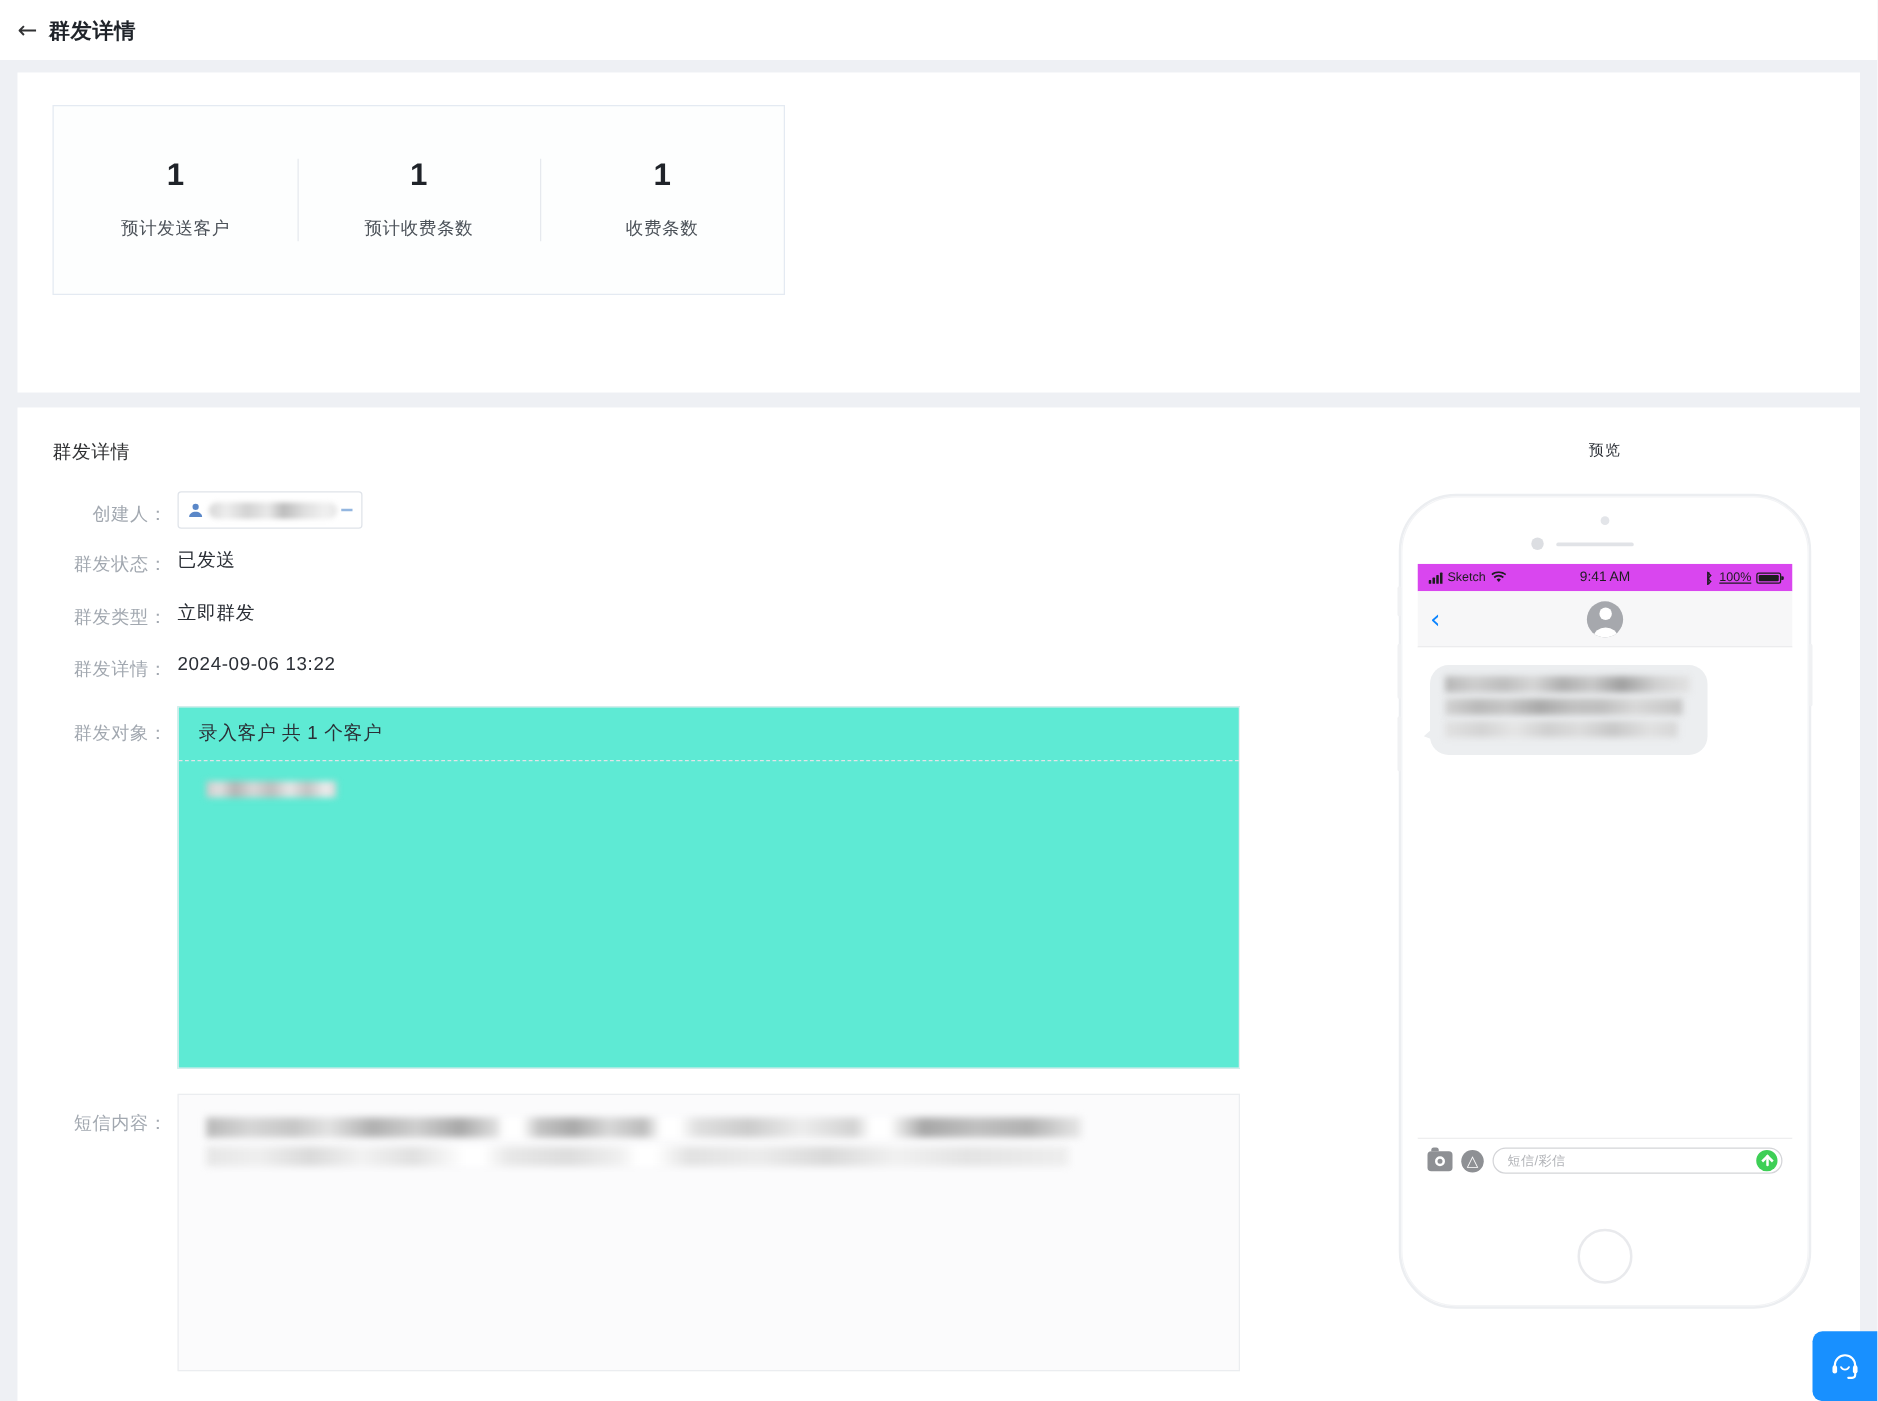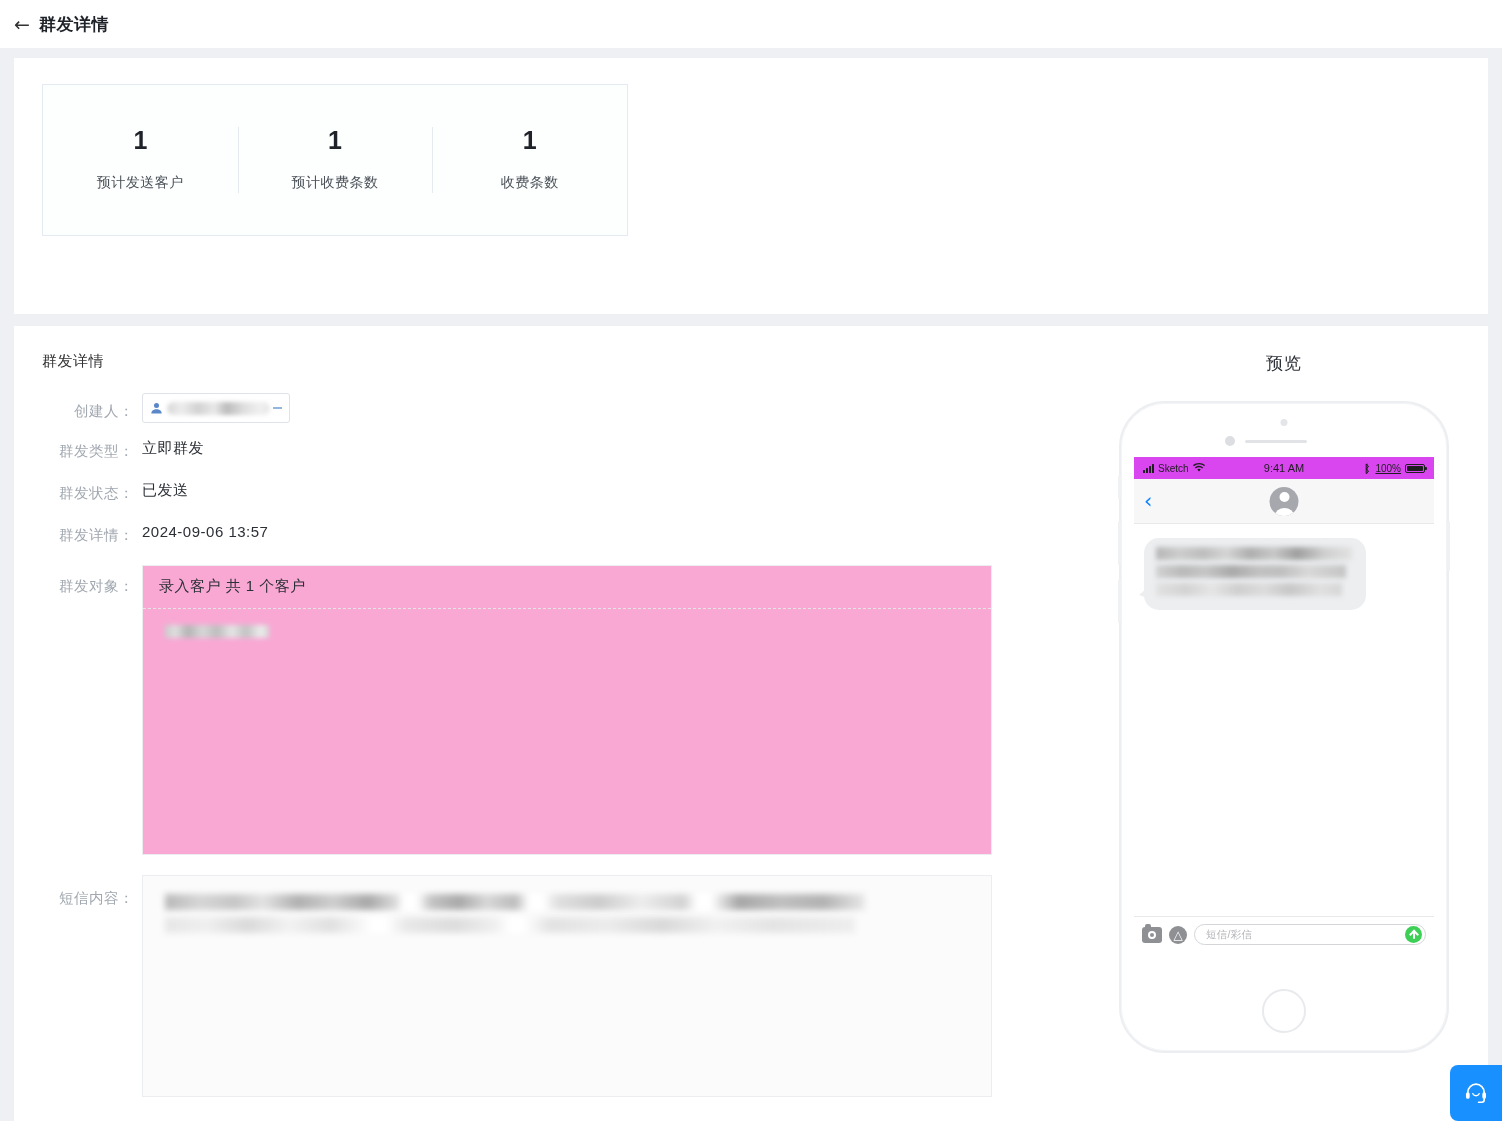--- a/index.html
+++ b/index.html
@@ -161,21 +161,21 @@
     margin-left: 3px;
   }
 
   
   .row.target .row-label { padding-top: 12px; }
   .target-box {
     margin-left: 8px;
     width: 850px;
     height: 290px;
     border: 1px solid #ebedf0;
-    background: #f9a8d4;
+    background: #5eead4;
     box-sizing: border-box;
   }
   .target-head {
     padding: 11px 0 12px 16px;
     font-size: 15px;
     color: #2b2f36;
     border-bottom: 1px dashed #e2e4e8;
     letter-spacing: .5px;
   }
   .target-body {
@@ -230,21 +230,21 @@
 
   
   .preview-wrap {
     position: absolute;
     left: 1090px;
     top: 26px;
     width: 360px;
   }
   .preview-title {
     text-align: center;
-    font-size: 17px;
+    font-size: 12px;
     color: #2b2f36;
     letter-spacing: 1px;
     margin-bottom: 26px;
   }
   .phone {
     position: relative;
     width: 330px;
     height: 652px;
     margin: 0 auto;
     background: #ffffff;
@@ -534,32 +534,32 @@
         <svg class="person-icon" viewBox="0 0 16 16">
           <circle cx="8" cy="4.4" r="3.1" fill="#5a87c8"></circle>
           <path d="M1.6 14.2c0-3.3 2.9-5.2 6.4-5.2s6.4 1.9 6.4 5.2z" fill="#5a87c8"></path>
         </svg>
         <span class="blur-name"></span>
         <span class="tag-close"></span>
       </div>
     </div>
 
     <div class="row">
+      <div class="row-label">群发状态：</div>
+      <div class="row-value">已发送</div>
+    </div>
+
+    <div class="row">
       <div class="row-label">群发类型：</div>
       <div class="row-value">立即群发</div>
     </div>
 
     <div class="row">
-      <div class="row-label">群发状态：</div>
-      <div class="row-value">已发送</div>
-    </div>
-
-    <div class="row">
       <div class="row-label">群发详情：</div>
-      <div class="row-value">2024-09-06 13:57</div>
+      <div class="row-value">2024-09-06 13:22</div>
     </div>
 
     <div class="row target">
       <div class="row-label">群发对象：</div>
       <div class="target-box">
         <div class="target-head">录入客户 共 1 个客户</div>
         <div class="target-body">
           <div class="blur-phone"></div>
         </div>
       </div>

